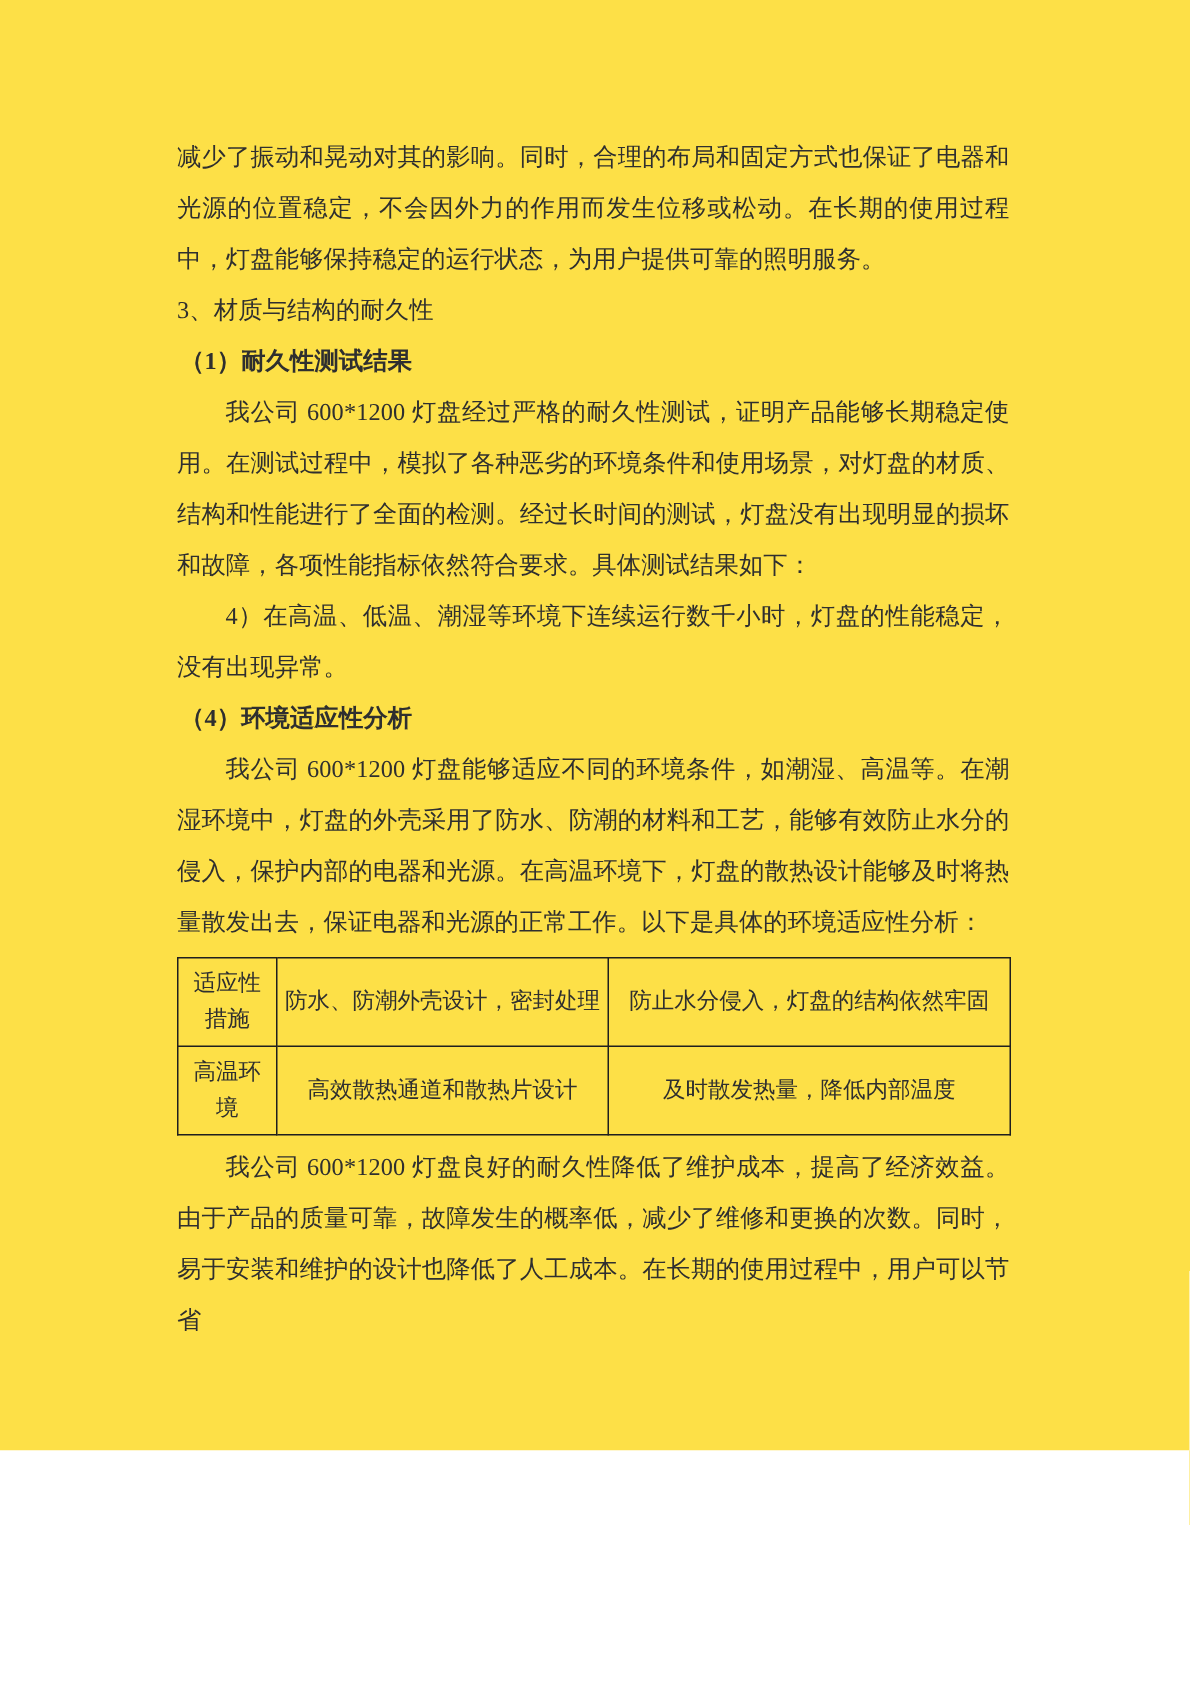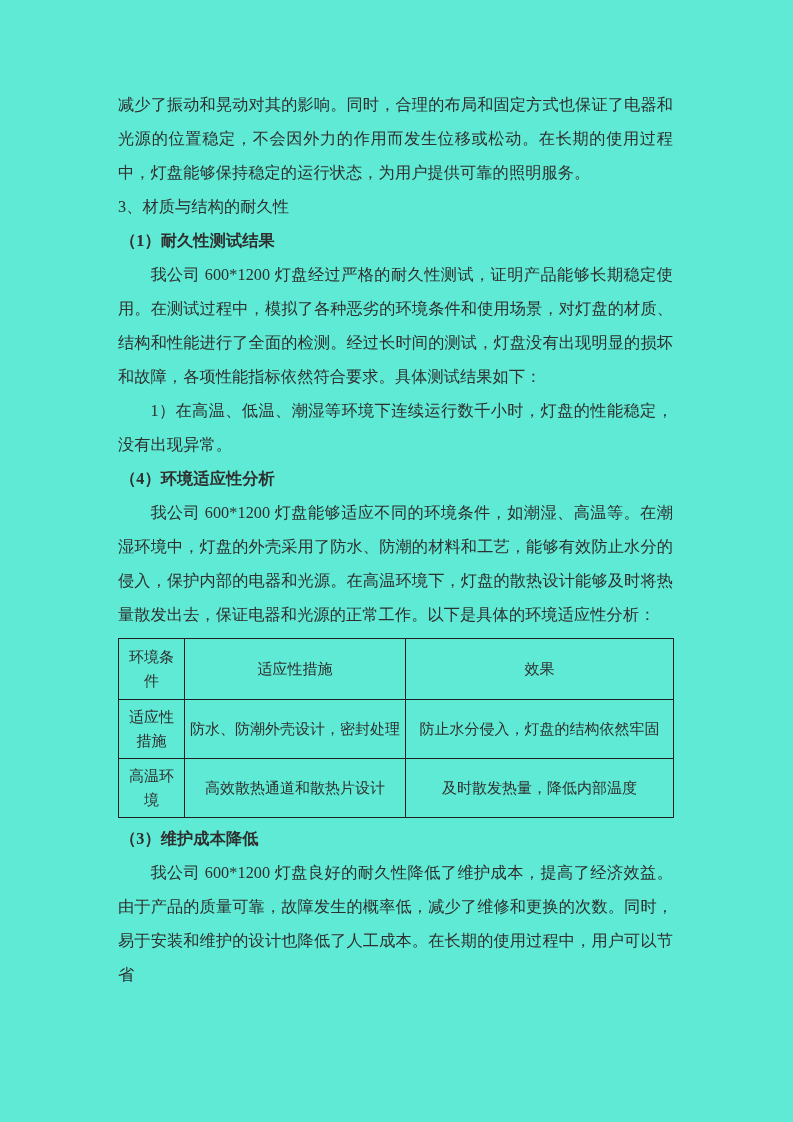--- a/index.html
+++ b/index.html
@@ -4,22 +4,22 @@
 <title>Document Page</title>
 <style>
   html, body {
     margin: 0;
     padding: 0;
     background: #ffffff;
   }
   .page {
     position: relative;
     width: 793px;
-    height: 1122px;
-    background: #5eead4;
+    height: 967px;
+    background: #fde047;
     overflow: hidden;
     font-family: "Liberation Serif", "DejaVu Serif", serif;
     color: #2b2b2b;
     -webkit-font-smoothing: antialiased;
   }
   .content {
     position: absolute;
     left: 118px;
     top: 88px;
     width: 555px;
@@ -88,55 +88,49 @@
   <div class="content">
 
     <p class="para flow">减少了振动和晃动对其的影响。同时，合理的布局和固定方式也保证了电器和光源的位置稳定，不会因外力的作用而发生位移或松动。在长期的使用过程中，灯盘能够保持稳定的运行状态，为用户提供可靠的照明服务。</p>
 
     <p class="para heading">3、材质与结构的耐久性</p>
 
     <p class="para sub">（1）耐久性测试结果</p>
 
     <p class="para indent2">我公司 600*1200 灯盘经过严格的耐久性测试，证明产品能够长期稳定使用。在测试过程中，模拟了各种恶劣的环境条件和使用场景，对灯盘的材质、结构和性能进行了全面的检测。经过长时间的测试，灯盘没有出现明显的损坏和故障，各项性能指标依然符合要求。具体测试结果如下：</p>
 
-    <p class="para listitem">1）在高温、低温、潮湿等环境下连续运行数千小时，灯盘的性能稳定，没有出现异常。</p>
+    <p class="para listitem">4）在高温、低温、潮湿等环境下连续运行数千小时，灯盘的性能稳定，没有出现异常。</p>
 
 
 
     <p class="para sub">（4）环境适应性分析</p>
 
     <p class="para indent2">我公司 600*1200 灯盘能够适应不同的环境条件，如潮湿、高温等。在潮湿环境中，灯盘的外壳采用了防水、防潮的材料和工艺，能够有效防止水分的侵入，保护内部的电器和光源。在高温环境下，灯盘的散热设计能够及时将热量散发出去，保证电器和光源的正常工作。以下是具体的环境适应性分析：</p>
 
     <div class="tbl-wrap">
       <table class="env-table">
         <colgroup>
           <col class="c1">
             <col class="c2">
             <col class="c3">
         </colgroup>
         <tbody>
-          <tr class="head">
-            <td>环境条件</td>
-            <td>适应性措施</td>
-            <td>效果</td>
-          </tr>
           <tr class="body">
             <td>适应性措施</td>
             <td>防水、防潮外壳设计，密封处理</td>
             <td>防止水分侵入，灯盘的结构依然牢固</td>
           </tr>
           <tr class="body">
             <td>高温环境</td>
             <td>高效散热通道和散热片设计</td>
             <td>及时散发热量，降低内部温度</td>
           </tr>
         </tbody>
       </table>
     </div>
 
     <div class="spacer-after-table"></div>
 
-    <p class="para sub">（3）维护成本降低</p>
 
     <p class="para indent2">我公司 600*1200 灯盘良好的耐久性降低了维护成本，提高了经济效益。由于产品的质量可靠，故障发生的概率低，减少了维修和更换的次数。同时，易于安装和维护的设计也降低了人工成本。在长期的使用过程中，用户可以节省</p>
 
   </div>
 </div>
 
 </body></html>

